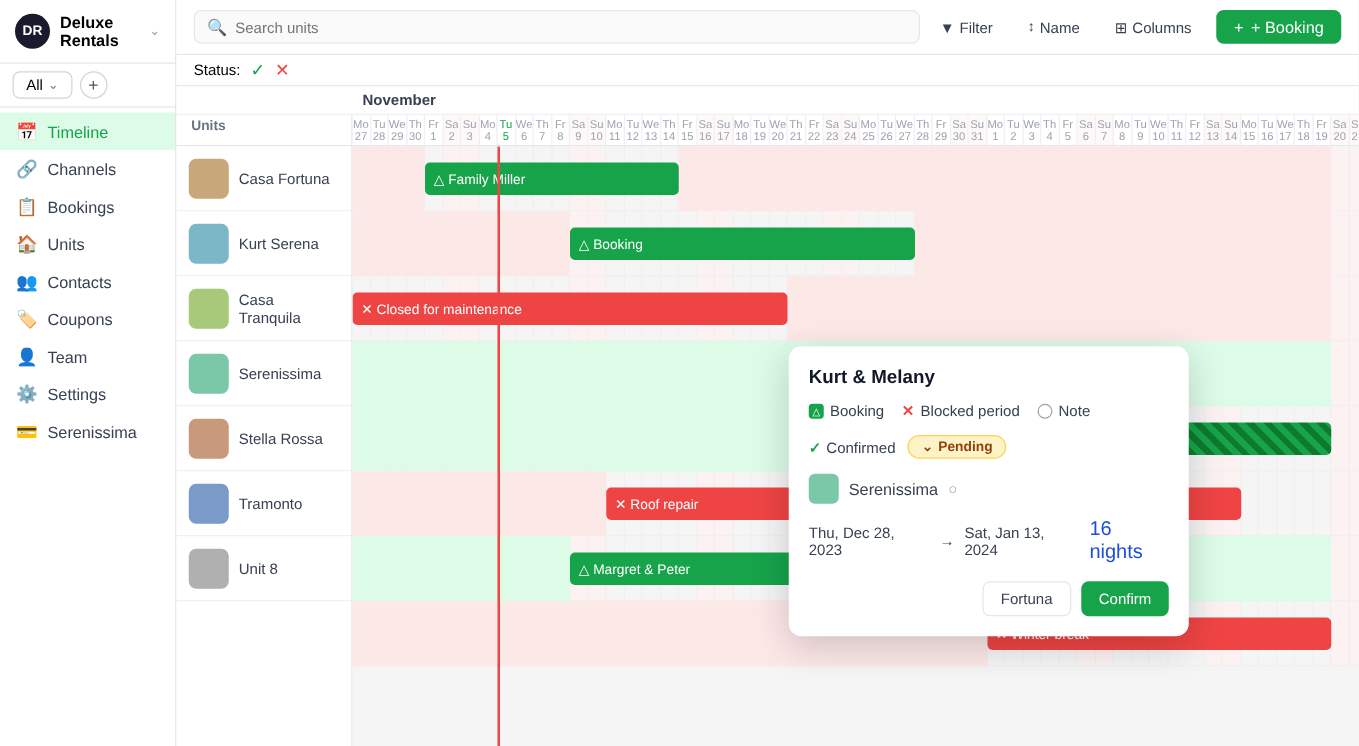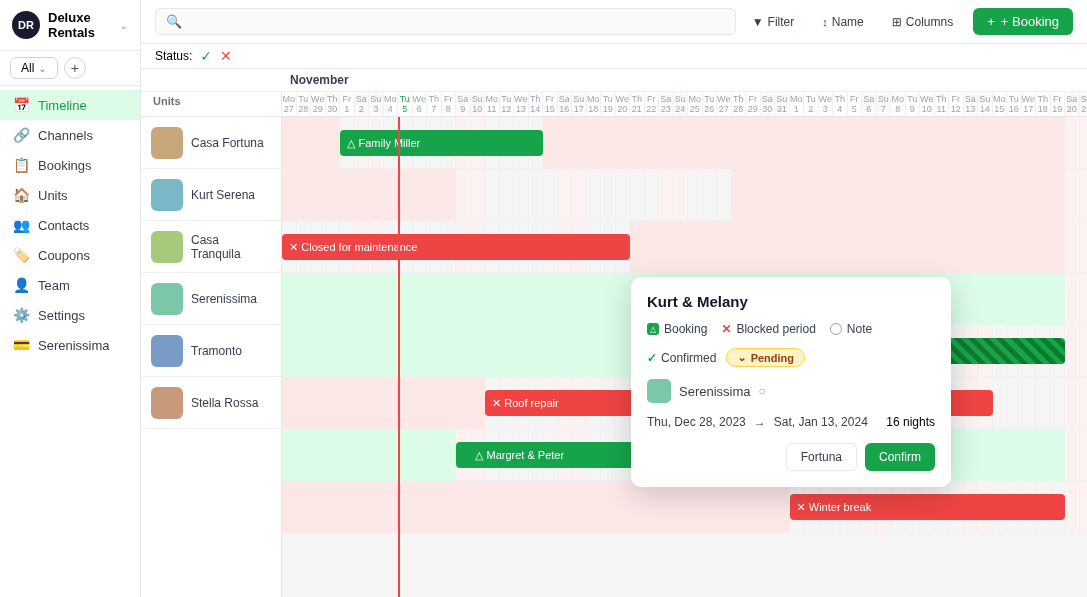--- a/index.html
+++ b/index.html
@@ -46,21 +46,21 @@
     .legend-circle { width: 12px; height: 12px; border-radius: 50%; border: 1.5px solid #9ca3af; }
     .popup-status { display: flex; align-items: center; gap: 10px; margin-bottom: 12px; font-size: 12px; }
     .status-confirmed { display: flex; align-items: center; gap: 4px; color: #374151; }
     .check-green { color: #16a34a; font-weight: bold; }
     .status-pending { background: #fef3c7; color: #92400e; border: 1px solid #fcd34d; border-radius: 12px; padding: 2px 10px; font-size: 11px; font-weight: 600; display: flex; align-items: center; gap: 4px; }
     .popup-unit { display: flex; align-items: center; gap: 8px; margin-bottom: 12px; }
     .popup-unit-thumb { width: 24px; height: 24px; border-radius: 5px; background: #e5e7eb; }
     .popup-unit-name { font-size: 13px; font-weight: 500; color: #374151; }
     .popup-unit-arrow { color: #9ca3af; font-size: 14px; }
     .popup-dates { display: flex; align-items: center; gap: 8px; margin-bottom: 14px; font-size: 12px; color: #374151; }
-    .popup-nights { margin-left: auto; color: #000000; font-size: 12px; }
+    .popup-nights { margin-left: auto; color: #1d4ed8; font-size: 16px; }
     .popup-actions { display: flex; justify-content: flex-end; gap: 8px; }
     .cancel-btn { background: #fff; border: 1px solid #e5e7eb; border-radius: 6px; padding: 6px 14px; font-size: 12px; cursor: pointer; color: #374151; }
     .confirm-btn { background: #16a34a; color: #fff; border: none; border-radius: 6px; padding: 6px 14px; font-size: 12px; cursor: pointer; font-weight: 500; }
   </style>
 </head>
 <body>
 
 <div class="sidebar">
   <div class="sidebar-header">
     <div class="sidebar-logo">DR</div>
@@ -114,20 +114,21 @@
       <span>Serenissima</span>
     </div>
   </nav>
 </div>
 
 <div class="main">
 
   <div class="topbar">
     <div class="topbar-search">
       <span style="color:#9ca3af;font-size:13px;">🔍</span>
+      <input type="text" placeholder="Search units" style="">
     </div>
     <div class="topbar-right">
       <div class="topbar-btn">
         <span style="font-size:12px;">▼</span>
         <span>Filter</span>
       </div>
       <div class="topbar-btn">
         <span style="font-size:11px;">↕</span>
         <span>Name</span>
       </div>
@@ -400,26 +401,30 @@
         </div>
         <div class="unit-row">
           <div class="unit-thumb" style="background:#a8c87a;"></div>
           <span class="unit-name">Casa Tranquila</span>
         </div>
         <div class="unit-row">
           <div class="unit-thumb" style="background:#7ac8a8;"></div>
           <span class="unit-name">Serenissima</span>
         </div>
         <div class="unit-row">
+          <div class="unit-thumb" style="background:#c8997a;"></div>
+          <span class="unit-name">Stella Rossa</span>
+        </div>
+        <div class="unit-row">
           <div class="unit-thumb" style="background:#7a9bc8;"></div>
           <span class="unit-name">Tramonto</span>
         </div>
         <div class="unit-row">
-          <div class="unit-thumb" style="background:#c8997a;"></div>
-          <span class="unit-name">Stella Rossa</span>
+          <div class="unit-thumb" style="background:#b0b0b0;"></div>
+          <span class="unit-name">Unit 8</span>
         </div>
       </div>
 
       <div id="grid-area" style="flex: 1 1 0%; position: relative; overflow: hidden; min-width: 1087.5px;">
 
         <div id="grid-rows">
             <div style="height: 52px; display: flex; border-bottom: 1px solid rgb(240, 240, 240); position: relative;">
               <div style="width: 14.5px; flex-shrink: 0; border-right: 1px solid rgb(240, 240, 240);"></div>
               <div style="width: 14.5px; flex-shrink: 0; border-right: 1px solid rgb(240, 240, 240);"></div>
               <div style="width: 14.5px; flex-shrink: 0; border-right: 1px solid rgb(240, 240, 240);"></div>
@@ -882,30 +887,31 @@
               <div style="width: 14.5px; flex-shrink: 0; border-right: 1px solid rgb(240, 240, 240);"></div>
               <div style="width: 14.5px; flex-shrink: 0; border-right: 1px solid rgb(240, 240, 240); background: rgb(253, 242, 242);"></div>
               <div style="width: 14.5px; flex-shrink: 0; border-right: 1px solid rgb(240, 240, 240); background: rgb(253, 242, 242);"></div>
             </div>
           </div>
 
         <div id="booking-bars" style="position:absolute;top:0;left:0;right:0;bottom:0;pointer-events:none;">
             <div style="position: absolute; left: 58px; top: 13px; width: 203px; height: 26px; border-radius: 4px; background: rgb(22, 163, 74); color: rgb(255, 255, 255); display: flex; align-items: center; padding: 0px 7px; font-size: 11px; font-weight: 500; white-space: nowrap; overflow: hidden; z-index: 2;">△ Family Miller</div>
             <div style="position: absolute; left: 0px; top: 0px; width: 58px; height: 52px; background: rgb(253, 232, 232); z-index: 0;"></div>
             <div style="position: absolute; left: 261px; top: 0px; width: 522px; height: 52px; background: rgb(253, 232, 232); z-index: 0;"></div>
+            <div style="position: absolute; left: 174px; top: 65px; width: 275.5px; height: 26px; border-radius: 4px; background: rgb(22, 163, 74); color: rgb(255, 255, 255); display: flex; align-items: center; padding: 0px 7px; font-size: 11px; font-weight: 500; white-space: nowrap; overflow: hidden; z-index: 2;">△ Booking</div>
             <div style="position: absolute; left: 0px; top: 52px; width: 174px; height: 52px; background: rgb(253, 232, 232); z-index: 0;"></div>
             <div style="position: absolute; left: 449.5px; top: 52px; width: 333.5px; height: 52px; background: rgb(253, 232, 232); z-index: 0;"></div>
             <div style="position: absolute; left: 0px; top: 117px; width: 348px; height: 26px; border-radius: 4px; background: rgb(239, 68, 68); color: rgb(255, 255, 255); display: flex; align-items: center; padding: 0px 7px; font-size: 11px; font-weight: 500; white-space: nowrap; overflow: hidden; z-index: 2;">✕ Closed for maintenance</div>
             <div style="position: absolute; left: 348px; top: 104px; width: 435px; height: 52px; background: rgb(253, 232, 232); z-index: 0;"></div>
             <div style="position: absolute; left: 0px; top: 156px; width: 783px; height: 52px; background: rgb(220, 252, 231); z-index: 0;"></div>
             <div style="position: absolute; left: 449.5px; top: 221px; width: 333.5px; height: 26px; border-radius: 4px; background: repeating-linear-gradient(45deg, rgb(22, 163, 74), rgb(22, 163, 74) 5px, rgb(13, 122, 46) 5px, rgb(13, 122, 46) 10px); color: rgb(255, 255, 255); display: flex; align-items: center; padding: 0px 7px; font-size: 11px; font-weight: 500; white-space: nowrap; overflow: hidden; z-index: 2;">△ Kurt &amp; Melany</div>
             <div style="position: absolute; left: 0px; top: 208px; width: 449.5px; height: 52px; background: rgb(220, 252, 231); z-index: 0;"></div>
             <div style="position: absolute; left: 203px; top: 273px; width: 507.5px; height: 26px; border-radius: 4px; background: rgb(239, 68, 68); color: rgb(255, 255, 255); display: flex; align-items: center; padding: 0px 7px; font-size: 11px; font-weight: 500; white-space: nowrap; overflow: hidden; z-index: 2;">✕ Roof repair</div>
             <div style="position: absolute; left: 0px; top: 260px; width: 203px; height: 52px; background: rgb(253, 232, 232); z-index: 0;"></div>
-            <div style="position: absolute; left: 174px; top: 325px; width: 261px; height: 26px; border-radius: 4px; background: rgb(22, 163, 74); color: rgb(255, 255, 255); display: flex; align-items: center; padding: 0px 19px; font-size: 11px; font-weight: 500; white-space: nowrap; overflow: hidden; z-index: 2;">△ Margret &amp; Peter</div>
+            <div style="position: absolute; left: 174px; top: 325px; width: 261px; height: 26px; border-radius: 4px; background: rgb(22, 163, 74); color: rgb(255, 255, 255); display: flex; align-items: center; padding: 0px 7px; font-size: 11px; font-weight: 500; white-space: nowrap; overflow: hidden; z-index: 2;">△ Margret &amp; Peter</div>
             <div style="position: absolute; left: 0px; top: 312px; width: 174px; height: 52px; background: rgb(220, 252, 231); z-index: 0;"></div>
             <div style="position: absolute; left: 435px; top: 312px; width: 348px; height: 52px; background: rgb(220, 252, 231); z-index: 0;"></div>
             <div style="position: absolute; left: 507.5px; top: 377px; width: 275.5px; height: 26px; border-radius: 4px; background: rgb(239, 68, 68); color: rgb(255, 255, 255); display: flex; align-items: center; padding: 0px 7px; font-size: 11px; font-weight: 500; white-space: nowrap; overflow: hidden; z-index: 2;">✕ Winter break</div>
             <div style="position: absolute; left: 0px; top: 364px; width: 507.5px; height: 52px; background: rgb(253, 232, 232); z-index: 0;"></div>
             <div style="position: absolute; left: 116px; top: 0px; bottom: 0px; width: 2px; background: rgb(239, 68, 68); z-index: 5;"></div>
           </div>
       </div>
 
       <div class="popup">
         <div class="popup-title">Kurt &amp; Melany</div>

